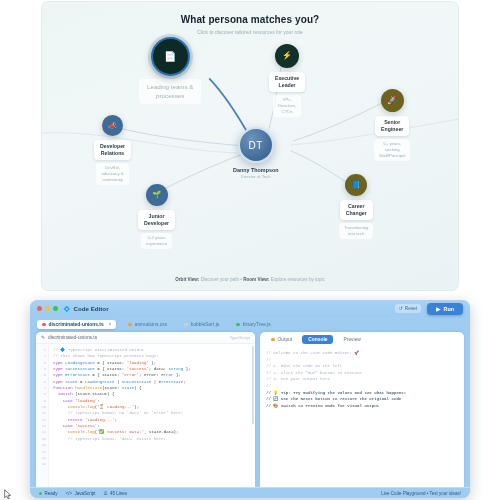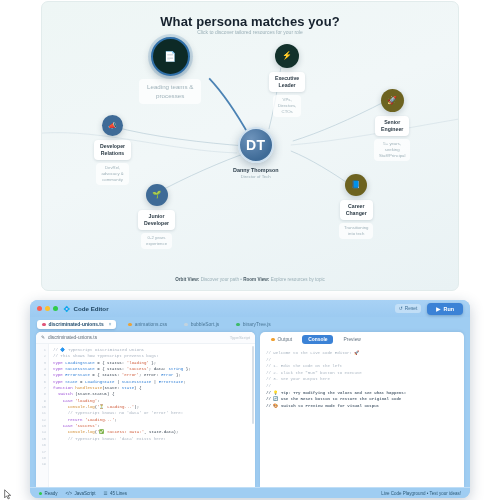--- a/index.html
+++ b/index.html
@@ -16,21 +16,21 @@
     position: absolute; left: 41px; top: 1px;
     width: 418px; height: 290px;
     background: linear-gradient(160deg, #eef6f5 0%, #f1f7f8 45%, #e9f2f4 100%);
     border-radius: 7px;
     border: 1px solid #e2ecec;
     overflow: hidden;
   }
   .pm-title {
     position: absolute; left: 0; right: 0; top: 12px;
     text-align: center;
-    font-size: 13px; font-weight: 700; color: #16222e;
+    font-size: 10px; font-weight: 700; color: #16222e;
     letter-spacing: .1px;
   }
   .pm-sub {
     position: absolute; left: 0; right: 0; top: 27px;
     text-align: center;
     font-size: 5px; color: #9bb0b8;
   }
   .pm-legend {
     position: absolute; left: 0; right: 0; bottom: 8px;
     text-align: center; font-size: 4.6px; color: #9aafb7;
@@ -73,21 +73,21 @@
   }
   .node-focus .desc { font-size: 6.2px; padding: 4px 8px; }
 
   
   .center-node { position: absolute; display: flex; flex-direction: column; align-items: center; }
   .center-bubble {
     width: 36px; height: 36px; border-radius: 50%;
     background: radial-gradient(circle at 35% 30%, #6d93bb, #3f6b97 70%);
     border: 2px solid #cfe0ee;
     display: flex; align-items: center; justify-content: center;
-    color: #ffffff; font-size: 14px; font-weight: 700; letter-spacing: .5px;
+    color: #ffffff; font-size: 10px; font-weight: 400; letter-spacing: .5px;
     box-shadow: 0 3px 10px rgba(30,60,90,.3);
   }
   .center-name { margin-top: 4px; font-size: 5.4px; font-weight: 700; color: #2c3d4a; }
   .center-role { font-size: 4.3px; color: #9db0b9; margin-top: 1px; }
 
   
   .editor-win {
     position: absolute; left: 30px; top: 300px;
     width: 440px; height: 198px;
     background: #9fcdf2;

